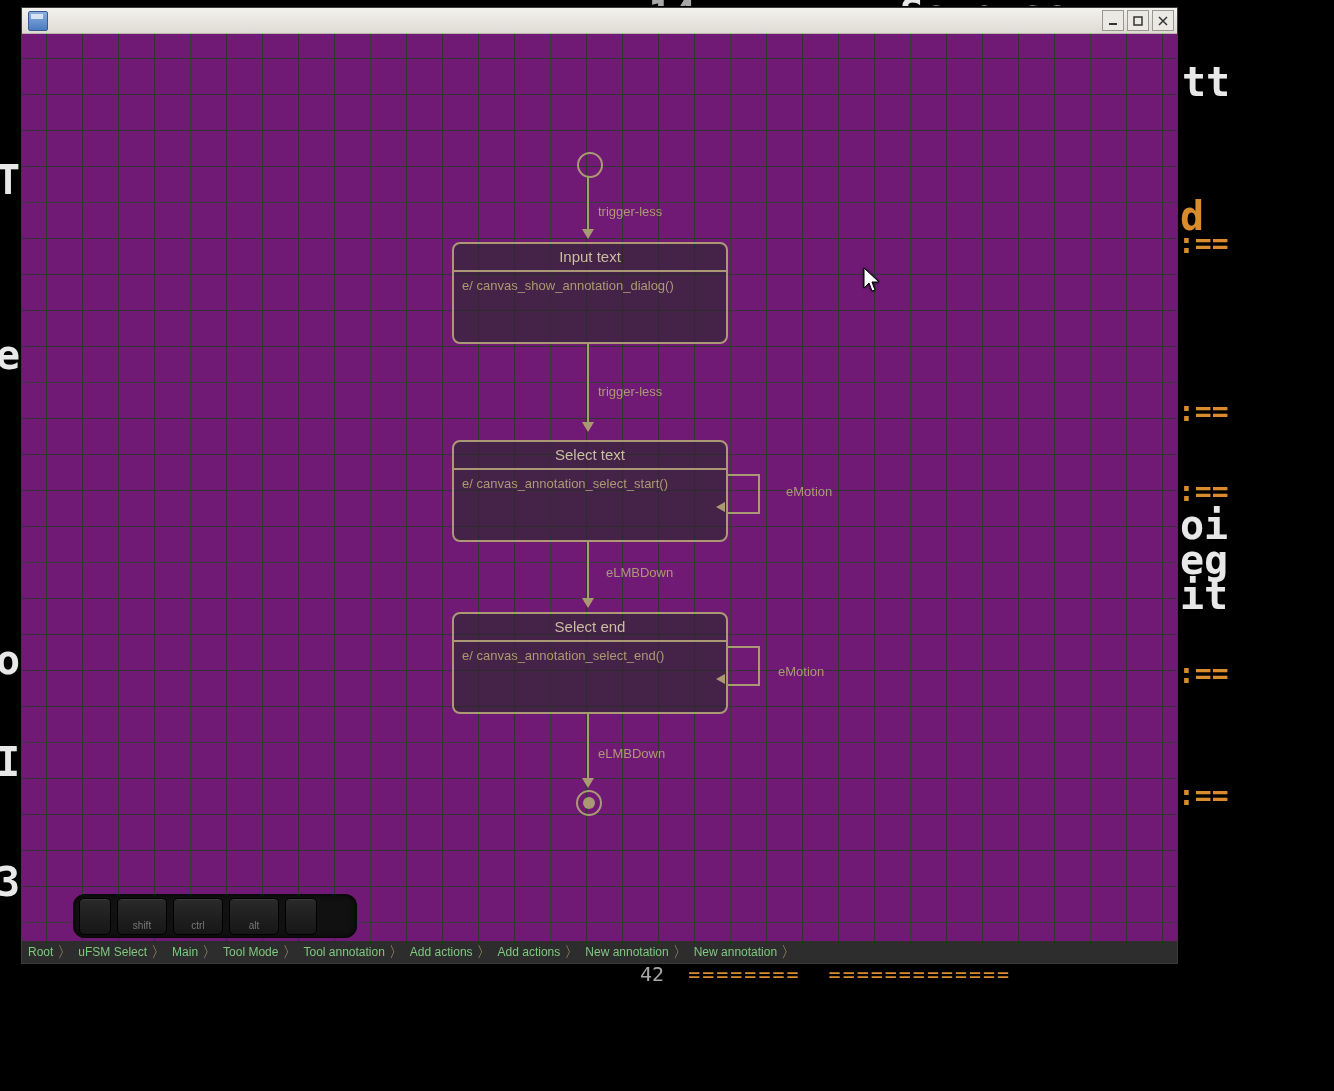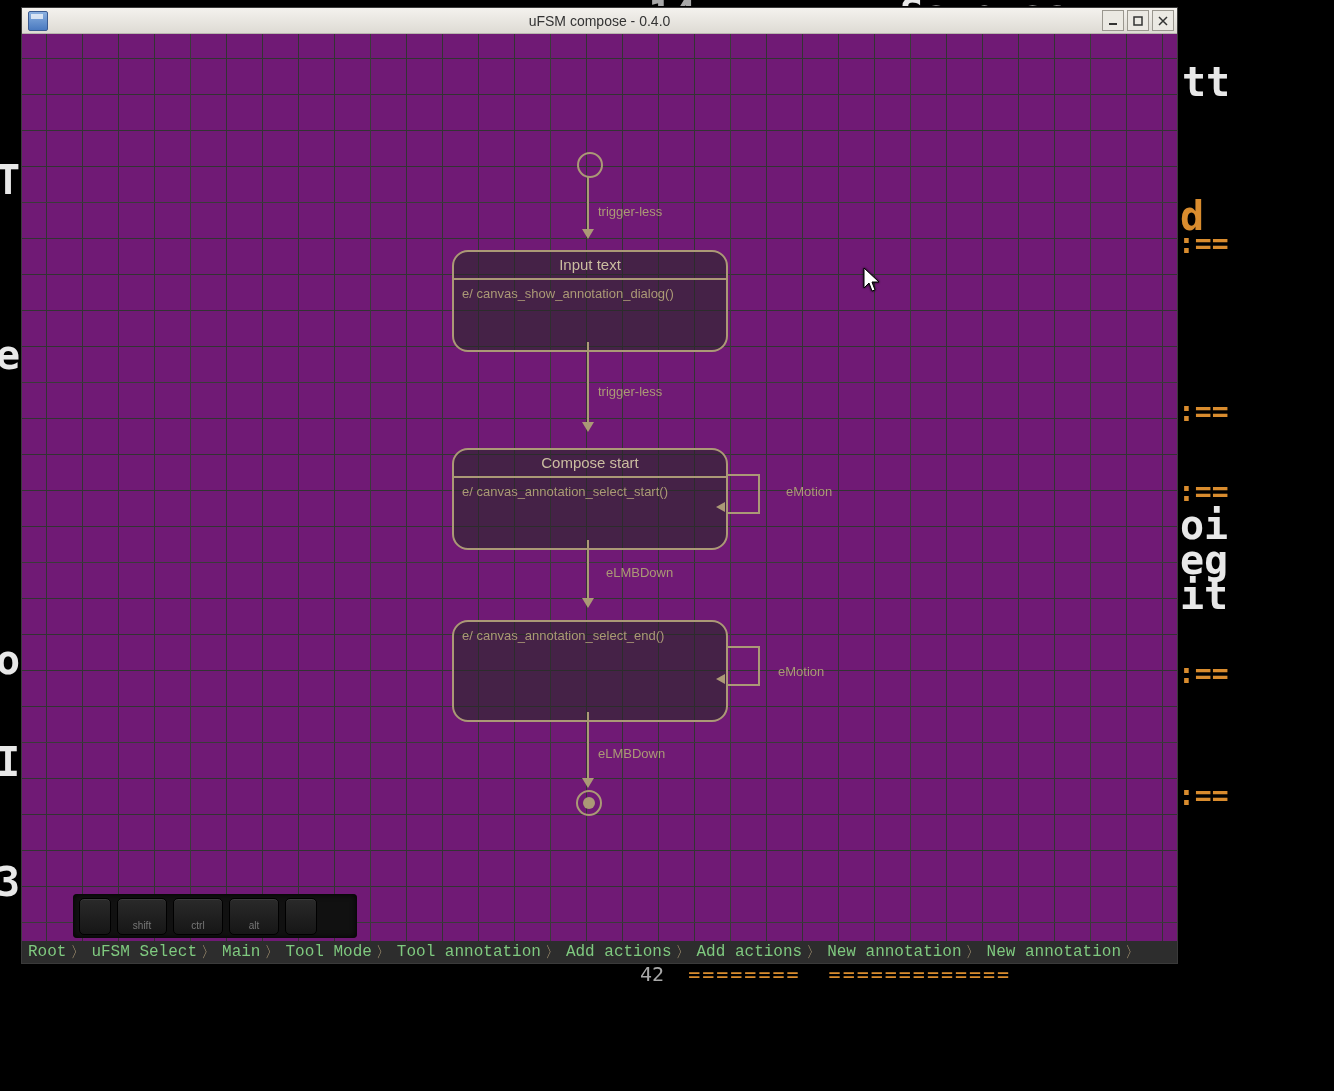--- a/index.html
+++ b/index.html
@@ -21,42 +21,42 @@
   
   .canvas::before{content:"";position:absolute;inset:0;
     background-image:
       linear-gradient(#3a3a3a 1px,transparent 1px),
       linear-gradient(90deg,#3a3a3a 1px,transparent 1px),
       linear-gradient(#333 1px,transparent 1px),
       linear-gradient(90deg,#333 1px,transparent 1px);
     background-size:180px 180px,180px 180px,36px 36px,36px 36px;
     background-position:-12px -12px,-12px -12px,-12px -12px,-12px -12px;
   }
-  .node{position:absolute;border:2px solid #ab9976;border-radius:16px;background:rgba(40,40,40,.6);margin-top:8px;}
+  .node{position:absolute;border:2px solid #ab9976;border-radius:8px;background:rgba(40,40,40,.6);}
   .node-title{color:#cbbda0;font-size:15px;text-align:center;padding:4px 0 5px;border-bottom:2px solid #ab9976;}
   .node-body{color:#ab9976;font-size:13px;padding:6px 8px;font-family:sans-serif;}
   .edge-label{position:absolute;color:#ab9976;font-size:13px;}
   .arrow-line{position:absolute;background:#ab9976;}
   .arrow-head{position:absolute;width:0;height:0;border-left:6px solid transparent;border-right:6px solid transparent;border-top:10px solid #ab9976;}
   .initial-circle{position:absolute;width:22px;height:22px;border:2px solid #ab9976;border-radius:50%;}
   .final-circle{position:absolute;width:22px;height:22px;border:2px solid #ab9976;border-radius:50%;display:flex;align-items:center;justify-content:center;}
   .final-circle::after{content:"";width:12px;height:12px;background:#ab9976;border-radius:50%;}
   .selfloop{position:absolute;border:2px solid #ab9976;border-left:none;width:32px;height:36px;}
   .selfloop .ah{position:absolute;left:-10px;top:26px;width:0;height:0;border-top:5px solid transparent;border-bottom:5px solid transparent;border-right:9px solid #ab9976;}
   
   .cursor{position:absolute;pointer-events:none;}
   .cursor svg{width:20px;height:28px;filter:drop-shadow(0 0 1px #000);}
   
-  .keytray{position:absolute;left:51px;bottom:25px;width:272px;height:44px;background:#111;border-radius:4px;display:flex;align-items:center;padding:0 6px;gap:6px;box-shadow:inset 0 0 6px #000;}
+  .keytray{position:absolute;left:51px;bottom:25px;width:272px;height:44px;background:#111;border-radius:12px;display:flex;align-items:center;padding:0 6px;gap:6px;box-shadow:inset 0 0 6px #000;}
   .key{background:linear-gradient(#2a2a2a,#161616);border:1px solid #000;border-radius:5px;color:#777;font-size:10px;display:flex;align-items:flex-end;justify-content:center;padding-bottom:3px;box-shadow:inset 0 1px 0 #3a3a3a;}
   .key.sq{width:30px;height:32px;}
   .key.wd{width:48px;height:32px;}
   
   .crumbs{position:absolute;left:0;bottom:0;height:22px;width:100%;display:flex;align-items:center;background:#2d2d2d;}
-  .crumb{color:#7fc97f;font-size:16px;padding:0 3px 0 6px;display:flex;align-items:center;cursor:pointer;font-family:Liberation Mono, monospace;}
+  .crumb{color:#7fc97f;font-size:12px;padding:0 3px 0 6px;display:flex;align-items:center;cursor:pointer;}
   .chev{color:#ab9976;font-size:15px;padding:0 0 0 1px;}
   
   .bottomright{position:absolute;left:640px;top:962px;color:#a8a8a8;font-family:monospace;font-size:20px;}
   .bottomright .dashes{color:#d98c2e;letter-spacing:2px;}
 </style>
 </head>
 <body>
 
 <div class="bgcode bgline" style="left:-4px;top:160px;">TI</div>
 <div class="bgcode bgline" style="left:-4px;top:335px;">e</div>
@@ -76,21 +76,20 @@
 <div class="bgcode bgline orange" style="left:1178px;top:660px;font-size:28px;">:==</div>
 <div class="bgcode bgline orange" style="left:1178px;top:782px;font-size:28px;">:==</div>
 
 <div class="bottomright">
   <span>42</span>&nbsp;&nbsp;<span class="dashes">========&nbsp;&nbsp;=============</span>
 </div>
 
 <div class="win">
   <div class="titlebar">
     <div class="appicon"></div>
-    <div class="title">uFSM compose - 0.4.0</div>
     <div class="winbtns">
       <div class="winbtn">
         <svg viewBox="0 0 10 10">
             <rect x="1" y="7" width="8" height="2" fill="#333"></rect>
           </svg>
       </div>
       <div class="winbtn">
         <svg viewBox="0 0 10 10">
             <rect x="1" y="1" width="8" height="8" fill="none" stroke="#333" stroke-width="1.5"></rect>
           </svg>
@@ -114,34 +113,35 @@
     <div class="node" style="left:430px;top:208px;width:272px;height:98px;">
       <div class="node-title">Input text</div>
       <div class="node-body">e/ canvas_show_annotation_dialog()</div>
     </div>
 
     <div class="arrow-line" style="left:565px;top:308px;width:2px;height:82px;"></div>
     <div class="arrow-head" style="left:560px;top:388px;"></div>
     <div class="edge-label" style="left:576px;top:350px;">trigger-less</div>
 
     <div class="node" style="left:430px;top:406px;width:272px;height:98px;">
-      <div class="node-title">Compose start</div>
+      <div class="node-title">Select text</div>
       <div class="node-body">e/ canvas_annotation_select_start()</div>
     </div>
 
     <div class="selfloop" style="left:704px;top:440px;">
         <div class="ah"></div>
       </div>
     <div class="edge-label" style="left:764px;top:450px;">eMotion</div>
 
     <div class="arrow-line" style="left:565px;top:506px;width:2px;height:60px;"></div>
     <div class="arrow-head" style="left:560px;top:564px;"></div>
     <div class="edge-label" style="left:584px;top:531px;">eLMBDown</div>
 
     <div class="node" style="left:430px;top:578px;width:272px;height:98px;">
+      <div class="node-title">Select end</div>
       <div class="node-body">e/ canvas_annotation_select_end()</div>
     </div>
 
     <div class="selfloop" style="left:704px;top:612px;">
         <div class="ah"></div>
       </div>
     <div class="edge-label" style="left:756px;top:630px;">eMotion</div>
 
     <div class="arrow-line" style="left:565px;top:678px;width:2px;height:68px;"></div>
     <div class="arrow-head" style="left:560px;top:744px;"></div>

